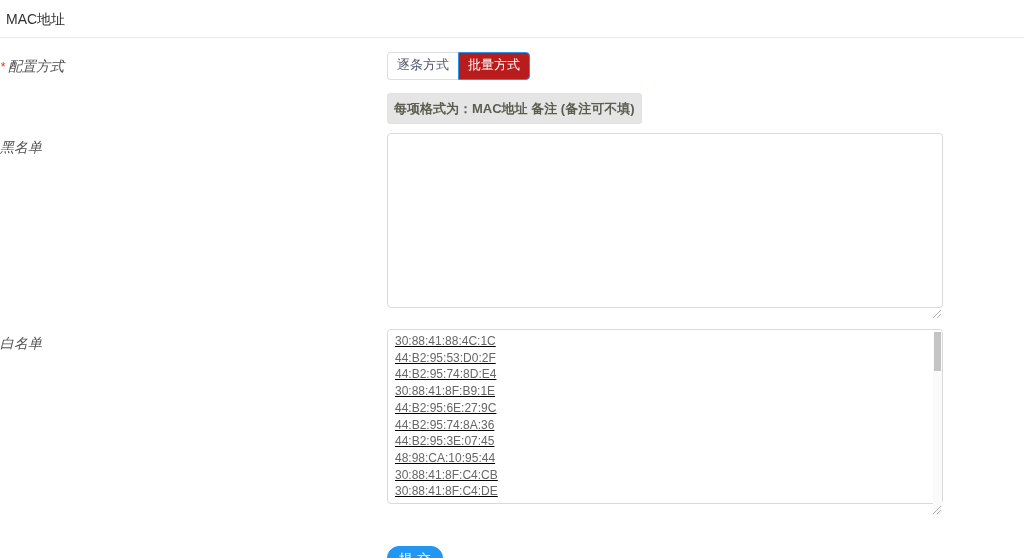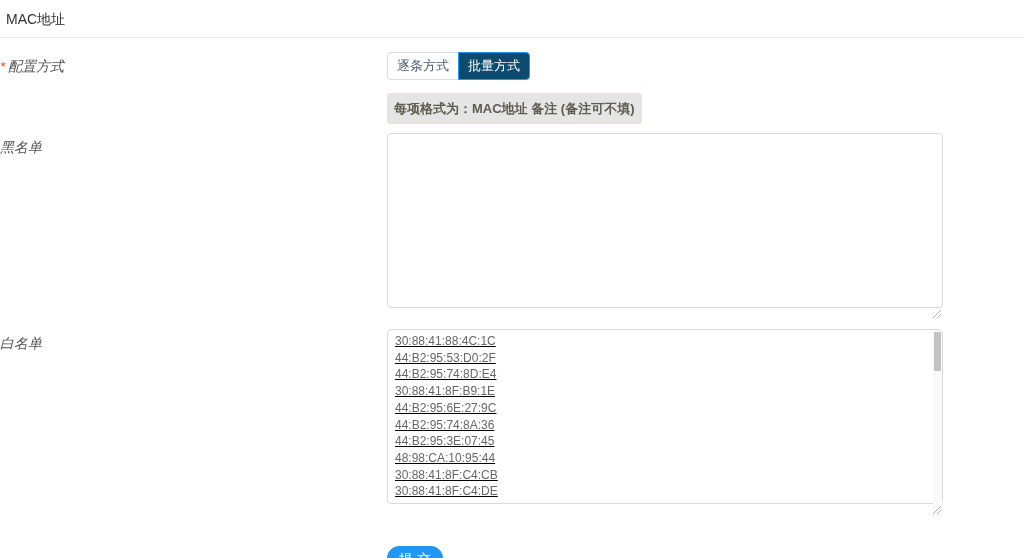--- a/index.html
+++ b/index.html
@@ -37,26 +37,26 @@
   .btn-group { display: inline-flex; }
   .toggle-btn {
     height: 28px;
     padding: 0 9px;
     font-size: 13px;
     line-height: 26px;
     background: #ffffff;
     border: 1px solid #dcdee2;
     color: #515a6e;
     cursor: pointer;
-    font-family: Liberation Sans, sans-serif;
+    font-family: Liberation Mono, monospace;
   }
   .toggle-btn:first-child { border-radius: 4px 0 0 4px; border-right: none; }
   .toggle-btn:last-child  { border-radius: 0 4px 4px 0; }
   .toggle-btn.selected {
-    background: #0c4a6e;
+    background: #b91c1c;
     border-color: #2196f3;
     color: #ffffff;
   }
   
   .row-notice { margin-top: 12px; }
   .notice-box {
     display: inline-block;
     padding: 7px 6px;
     font-size: 13px;
     line-height: 15px;

